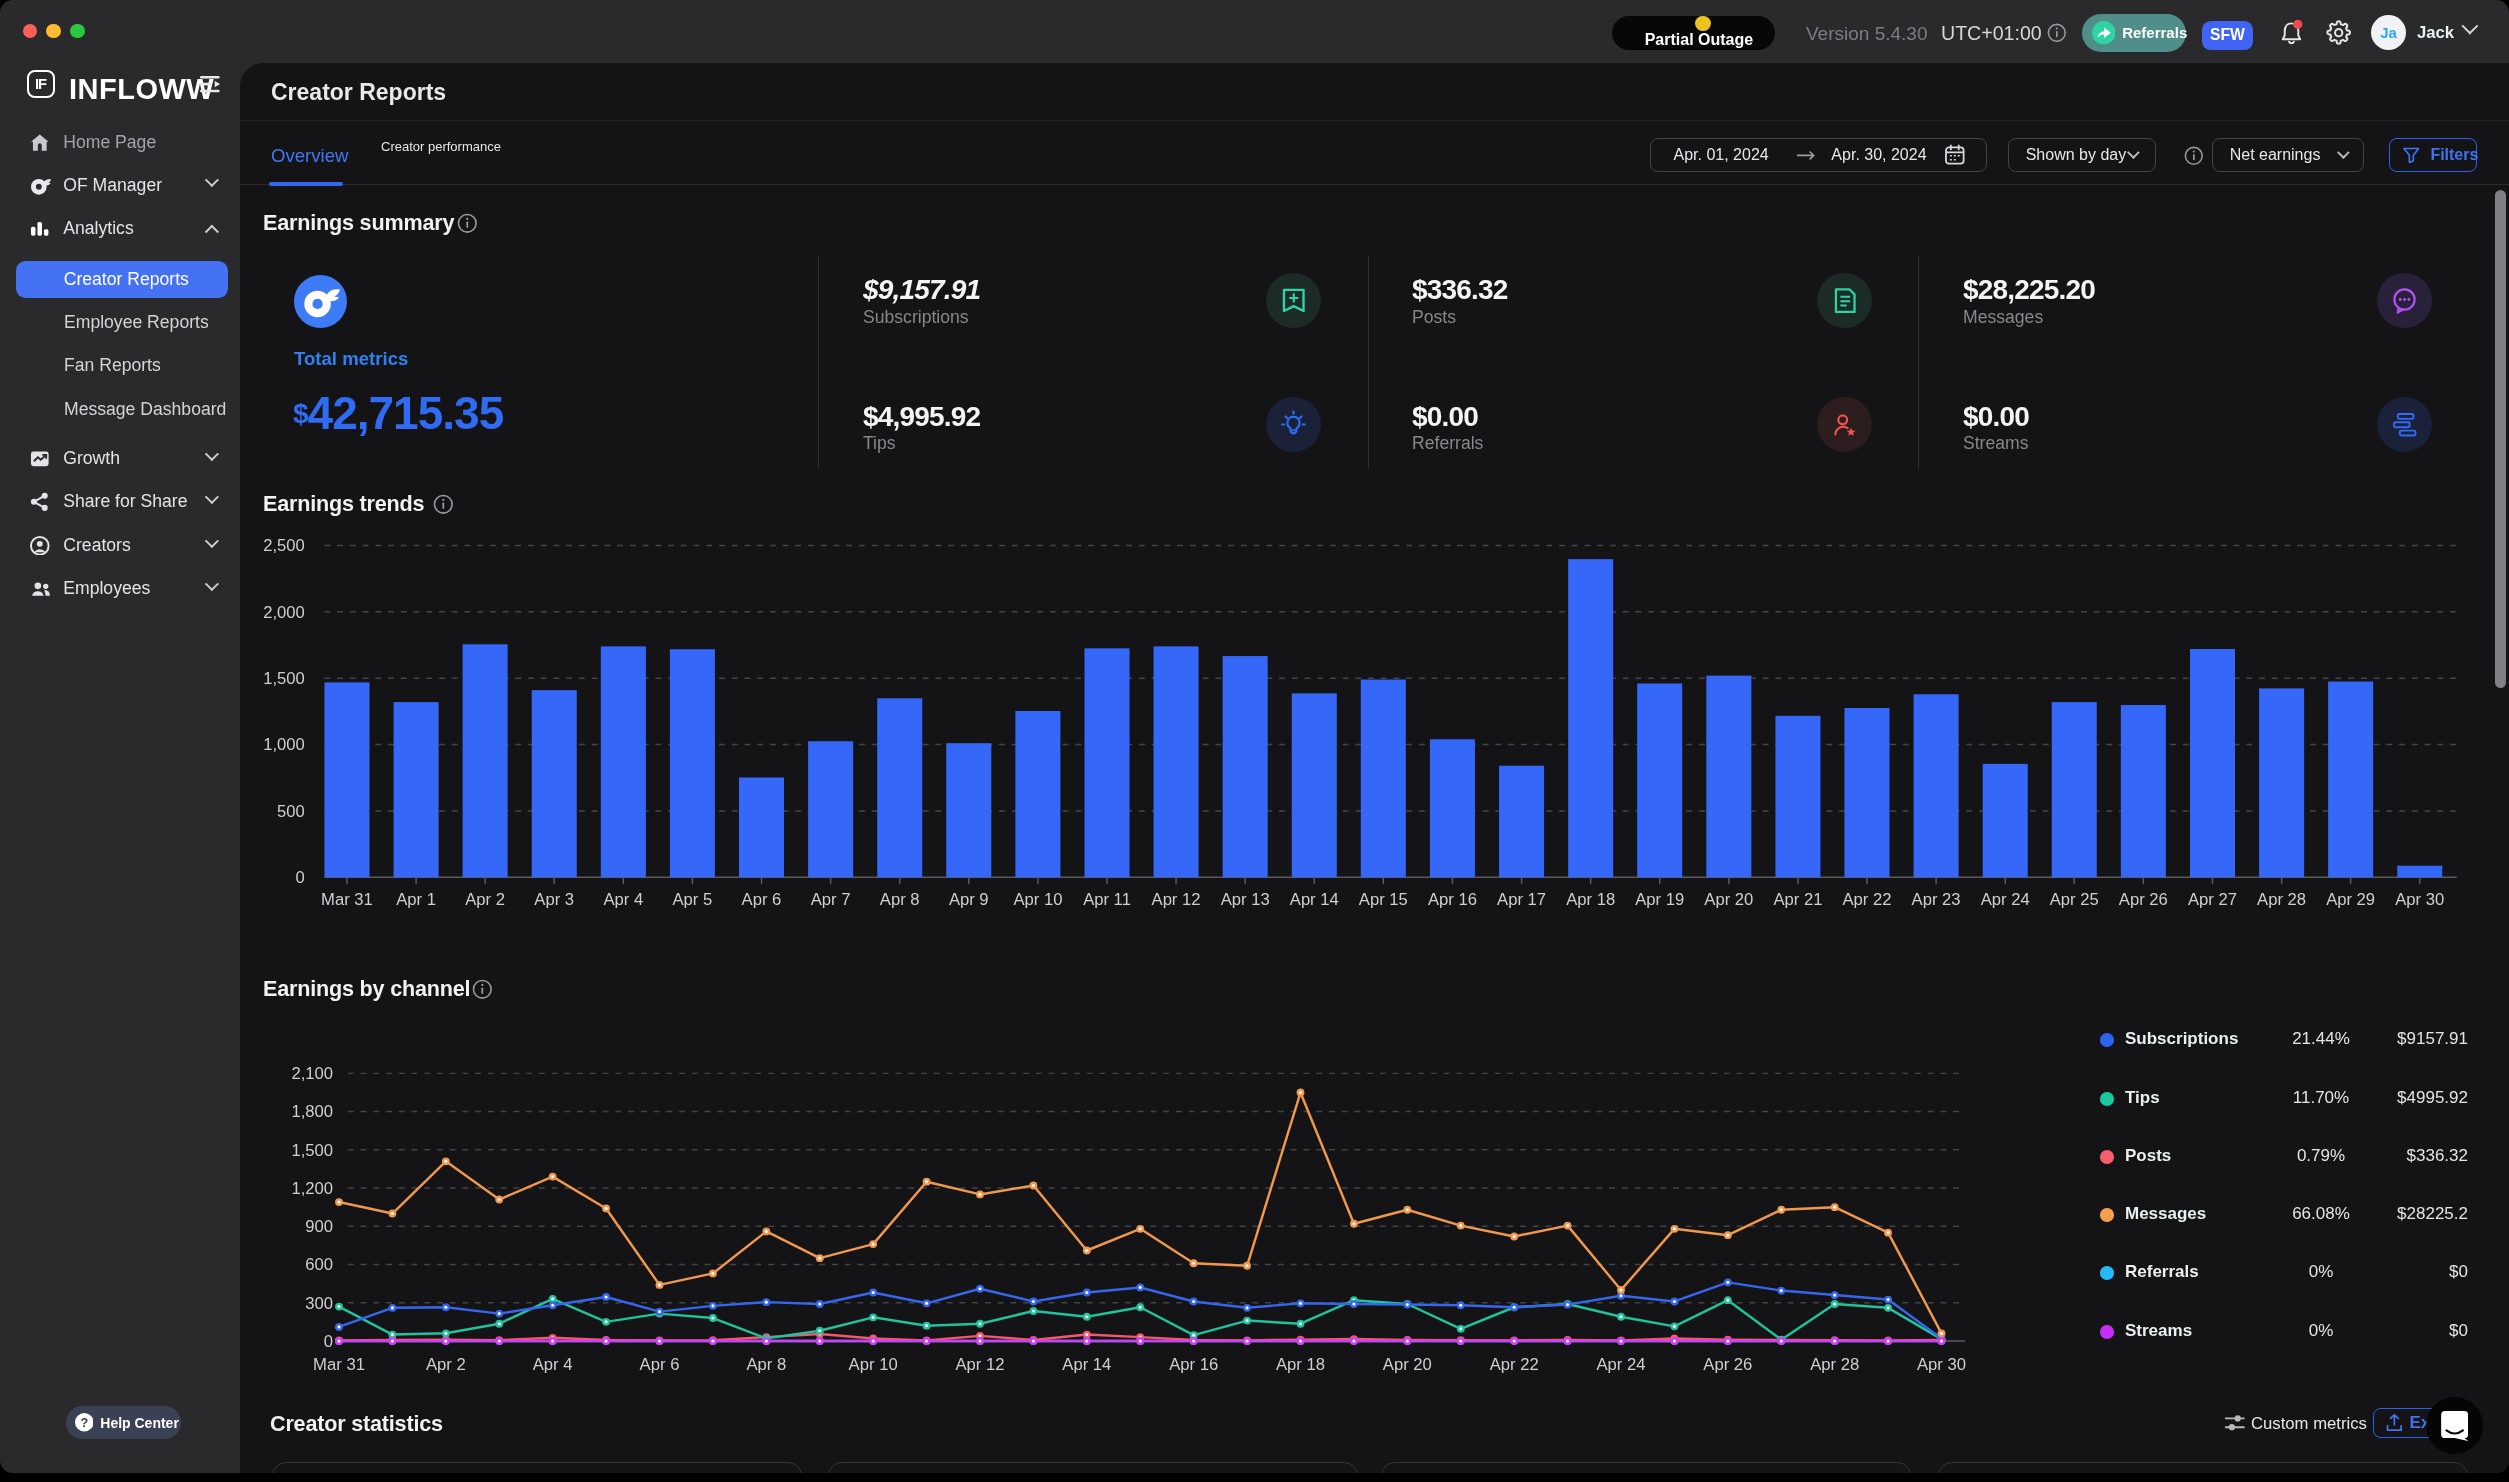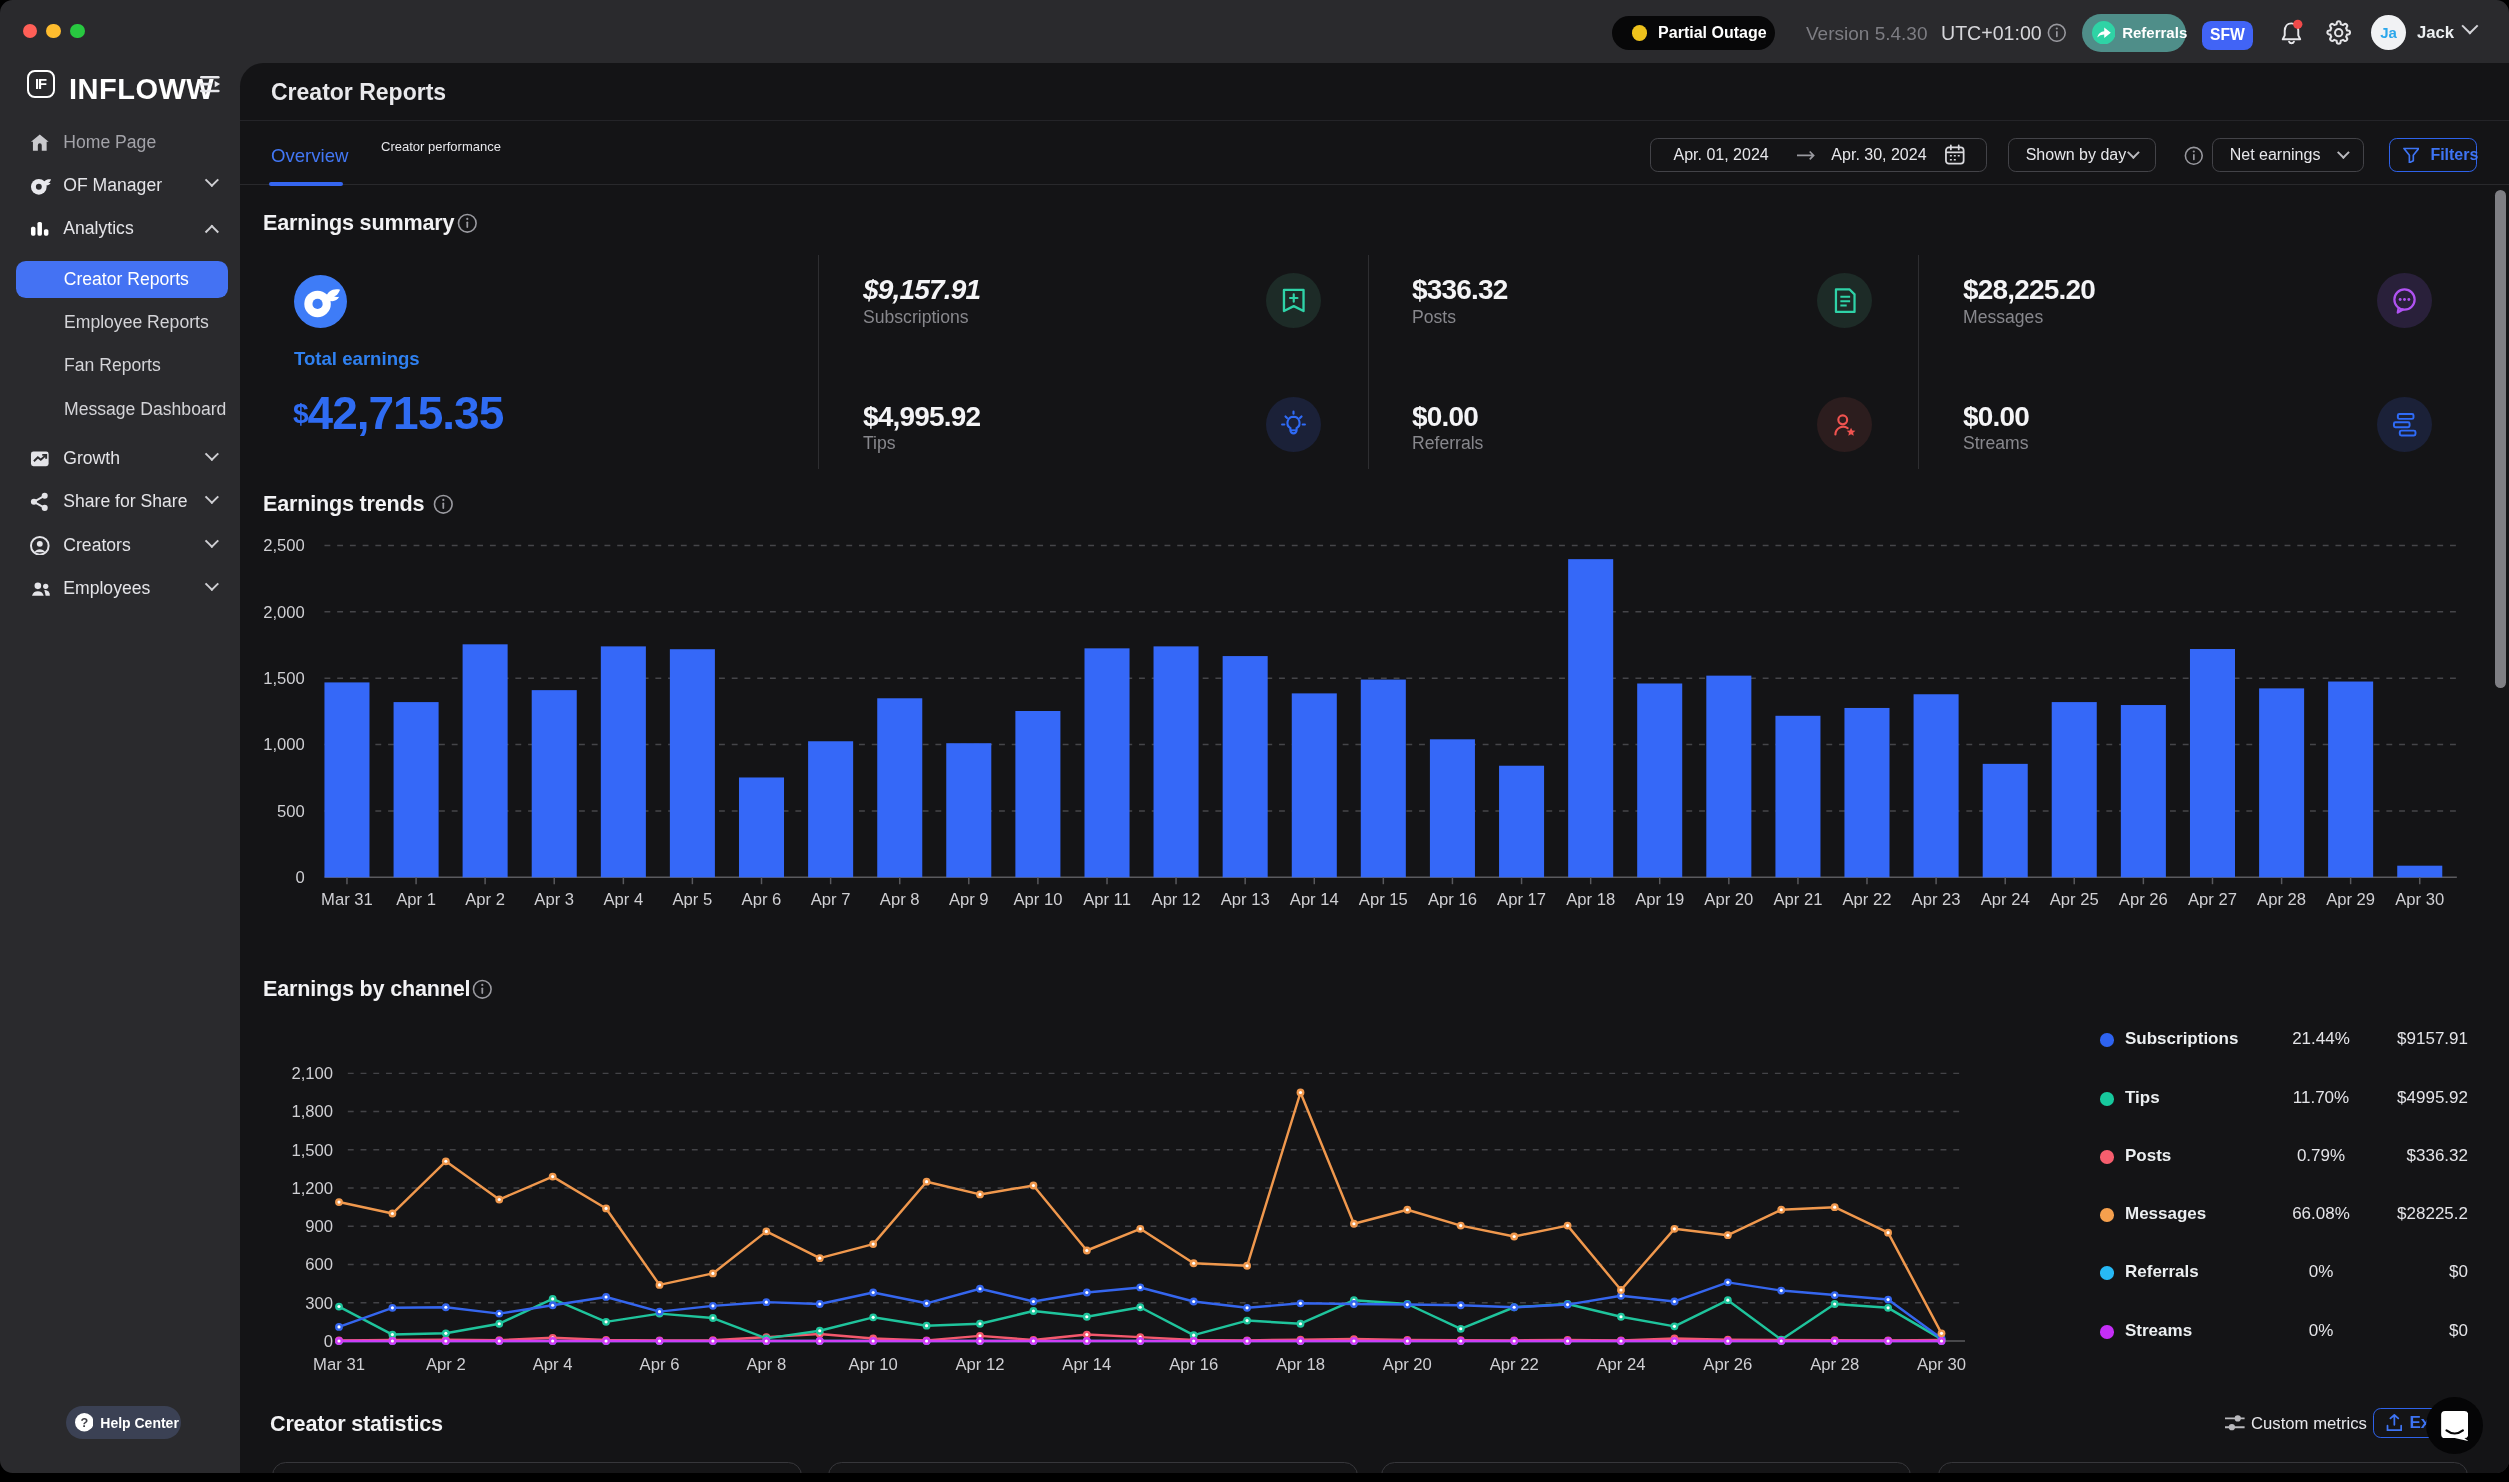--- a/index.html
+++ b/index.html
@@ -28,21 +28,21 @@
 .leg-pct { position:absolute; color:#e4e4e8; font-size:17px; width:118px; text-align:center; }
 .leg-val { position:absolute; color:#e4e4e8; font-size:17px; width:157px; text-align:right; }
 .leg-dot { position:absolute; width:13.7px; height:13.7px; border-radius:50%; }
 </style></head><body>
 <div id="win">
 
 <div class="abs" style="left:22.5px;top:23.5px;width:14.7px;height:14.7px;border-radius:50%;background:#ff5f57"></div>
 <div class="abs" style="left:46px;top:23.5px;width:14.7px;height:14.7px;border-radius:50%;background:#febc2e"></div>
 <div class="abs" style="left:70px;top:23.5px;width:14.7px;height:14.7px;border-radius:50%;background:#28c840"></div>
 
-<div class="abs" style="left:1612px;top:15.7px;width:163px;height:34px;border-radius:17.6px;background:#070708;display:flex;align-items:center;">
+<div class="abs" style="left:1612px;top:15.7px;width:163px;height:34px;border-radius:17.6px;background:#070708;display:flex;align-items:center;flex-direction:column;">
   <div style="width:15.7px;height:15.7px;border-radius:50%;background:#eec21c;margin-left:19.6px;"></div>
   <div style="color:#fff;font-size:16px;font-weight:700;margin-left:10.8px;">Partial Outage</div>
 </div>
 <div class="abs" style="left:1806px;top:22.5px;color:#7d7d83;font-size:19px;">Version 5.4.30</div>
 <div class="abs" style="left:1941px;top:21.6px;color:#d6d6da;font-size:19.6px;font-weight:500;">UTC+01:00</div>
 <svg class="abs" style="left:2047px;top:22.5px" width="19.6" height="19.6" viewBox="0 0 20 20">
       <circle cx="10" cy="10" r="8.6" fill="none" stroke="#98989e" stroke-width="1.6"></circle>
       <circle cx="10" cy="5.6" r="1.1" fill="#98989e"></circle>
       <rect x="9.2" y="8.2" width="1.7" height="6.4" rx="0.8" fill="#98989e"></rect>
     </svg>
@@ -195,21 +195,21 @@
     </svg>
     <div class="abs" style="left:818px;top:255px;width:1px;height:214px;background:#2e2e31;"></div>
     <div class="abs" style="left:1368px;top:255px;width:1px;height:214px;background:#2e2e31;"></div>
     <div class="abs" style="left:1918px;top:255px;width:1px;height:214px;background:#2e2e31;"></div>
 <svg class="abs" style="left:294px;top:275px" width="53" height="53" viewBox="0 0 54 54">
  <circle cx="27" cy="27" r="27" fill="#3e7cf7"></circle>
  <circle cx="24" cy="29.5" r="13.5" fill="#fff"></circle>
       <circle cx="24" cy="29.5" r="5.2" fill="#3e7cf7"></circle>
  <path d="M32 24.5 C34 15.5 40.5 13.5 47 15 C45 19 44 20.8 40.8 21.9 C42.8 22.5 44 22.5 46 22.2 C43.4 27.3 38 28 32 24.5 Z" fill="#fff"></path>
 </svg>
-<div class="abs" style="left:294px;top:348px;color:#2f80f0;font-size:18.6px;font-weight:600;">Total earnings</div>
+<div class="abs" style="left:294px;top:348px;color:#2f80f0;font-size:18.6px;font-weight:600;">Total metrics</div>
 <div class="abs" style="left:293px;top:386px;color:#2f6cf3;font-weight:700;letter-spacing:-1px;"><span style="font-size:28px;vertical-align:5.9px;">$</span><span style="font-size:46px;">42,715.35</span></div>
 <div class="val" style="left:863px;top:274px;font-style:italic;">$9,157.91</div>
     <div class="lbl" style="left:863px;top:307px;">Subscriptions</div>
     <div class="val" style="left:863px;top:401px;">$4,995.92</div>
     <div class="lbl" style="left:863px;top:433px;">Tips</div>
     <div class="val" style="left:1412px;top:274px;">$336.32</div>
     <div class="lbl" style="left:1412px;top:307px;">Posts</div>
     <div class="val" style="left:1412px;top:401px;">$0.00</div>
     <div class="lbl" style="left:1412px;top:433px;">Referrals</div>
     <div class="val" style="left:1963px;top:274px;">$28,225.20</div>

